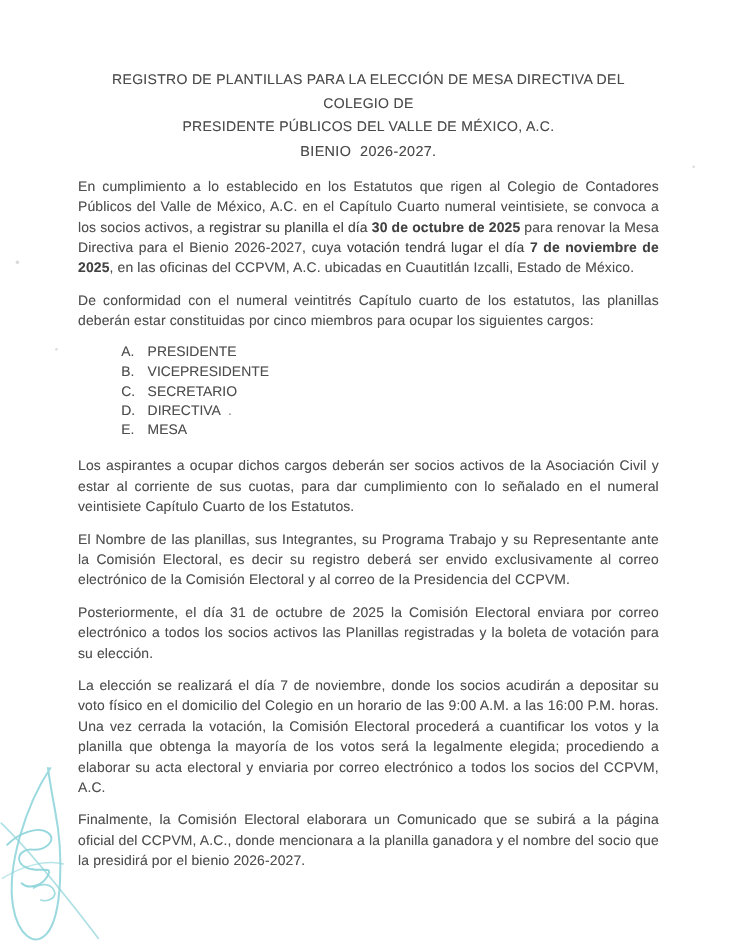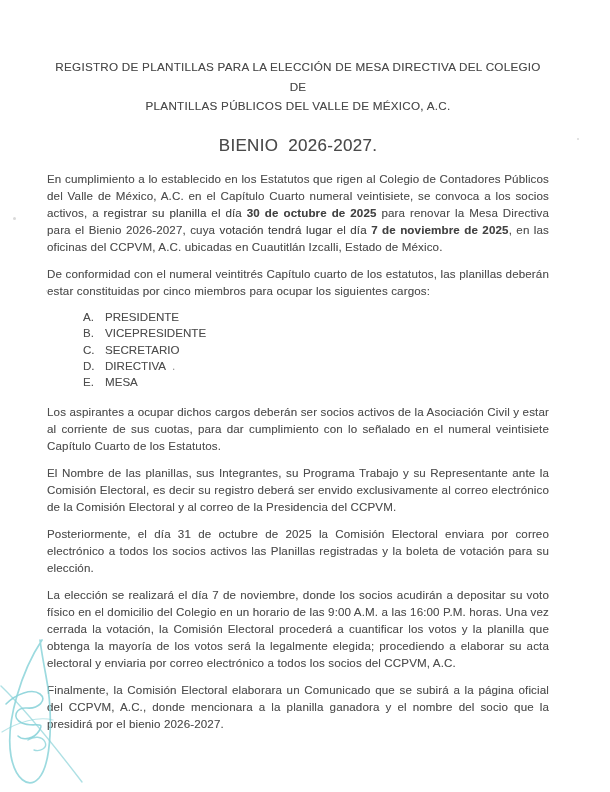--- a/index.html
+++ b/index.html
@@ -7,36 +7,36 @@
     width: 610px; height: 792px;
     background: #ffffff;
     font-family: "Liberation Sans", sans-serif;
     overflow: hidden;
     position: relative;
   }
   .page {
     position: relative;
     width: 610px; height: 792px;
     box-sizing: border-box;
-    padding: 57px 61px 0 47px;
+    padding: 57px 61px 0 65px;
     color: #4c4c4c;
   }
   .doc-title {
     text-align: center;
     font-size: 11.7px;
     line-height: 19.6px;
     letter-spacing: 0.25px;
     color: #4a4a4a;
     text-shadow: 0 0 0.5px rgba(100,100,100,0.45);
   }
   .doc-subtitle {
     text-align: center;
-    font-size: 17px;
+    font-size: 12px;
     letter-spacing: 0.3px;
-    margin-top: 20px;
+    margin-top: 3px;
     margin-bottom: 14px;
     color: #4a4a4a;
     white-space: pre-wrap;
     text-shadow: 0 0 0.5px rgba(100,100,100,0.45);
   }
   .body-text p {
     margin: 0 0 10px 0;
     font-size: 11.6px;
     line-height: 17px;
     text-align: justify;
@@ -68,21 +68,21 @@
     background: #d9d9d9;
   }
 </style>
 </head>
 <body>
 
 <div class="page">
 
   <div class="doc-title">
     <div>REGISTRO DE PLANTILLAS PARA LA ELECCIÓN DE MESA DIRECTIVA DEL COLEGIO DE</div>
-    <div>PLANTILLAS PÚBLICOS DEL VALLE DE MÉXICO, A.C.</div>
+    <div>PRESIDENTE PÚBLICOS DEL VALLE DE MÉXICO, A.C.</div>
   </div>
 
   <div class="doc-subtitle">BIENIO  2026-2027.</div>
 
   <div class="body-text" id="doc-body">
       <p><span>En cumplimiento a lo establecido en los Estatutos que rigen al Colegio de Contadores Públicos del Valle de México, A.C. en el Capítulo Cuarto numeral veintisiete, se convoca a los socios activos, a </span><span class="seg-b">registrar su planilla el día </span><span class="seg-bu">30 de octubre de 2025</span><span> para renovar la Mesa Directiva para el Bienio 2026-2027, cuya </span><span class="seg-b">votación tendrá lugar el día </span><span class="seg-bu">7 de noviembre de 2025</span><span>, en las oficinas del CCPVM, A.C. ubicadas en Cuautitlán Izcalli, Estado de México.</span></p>
       <p><span>De conformidad con el numeral veintitrés Capítulo cuarto de los estatutos, las planillas deberán estar constituidas por cinco miembros para ocupar los siguientes cargos:</span></p>
       <div class="cargo-list">
         <div class="cargo-row">
           <span class="cargo-letter">A.</span>

